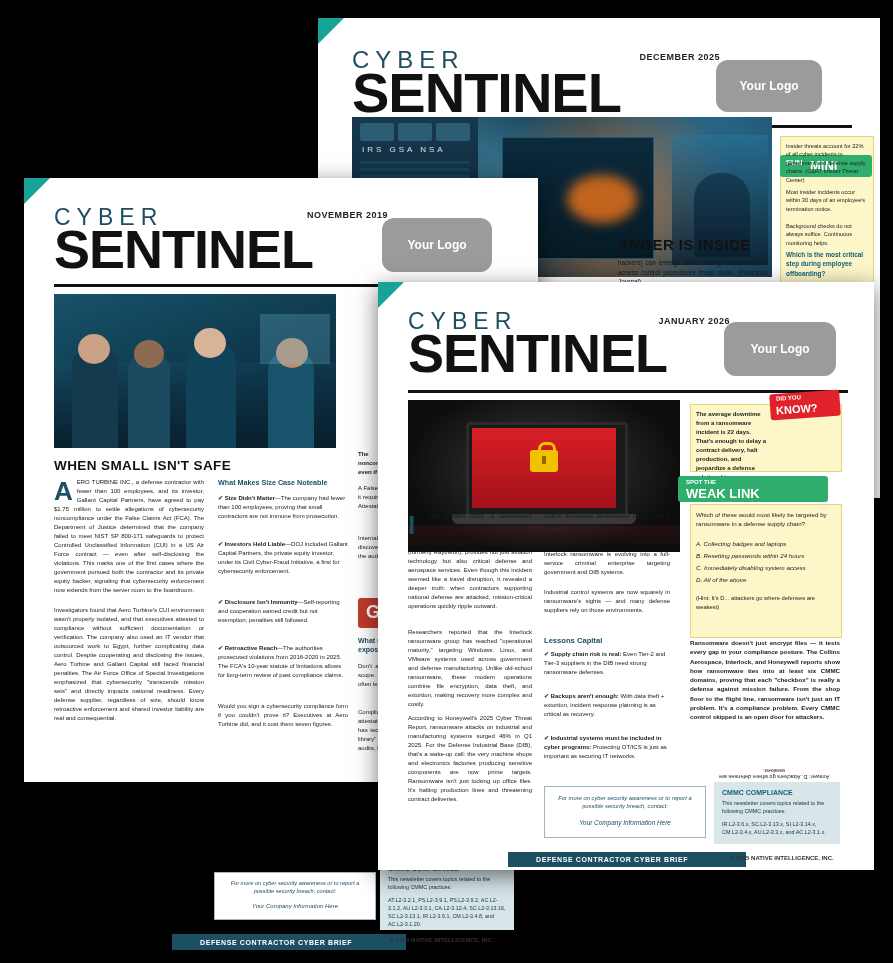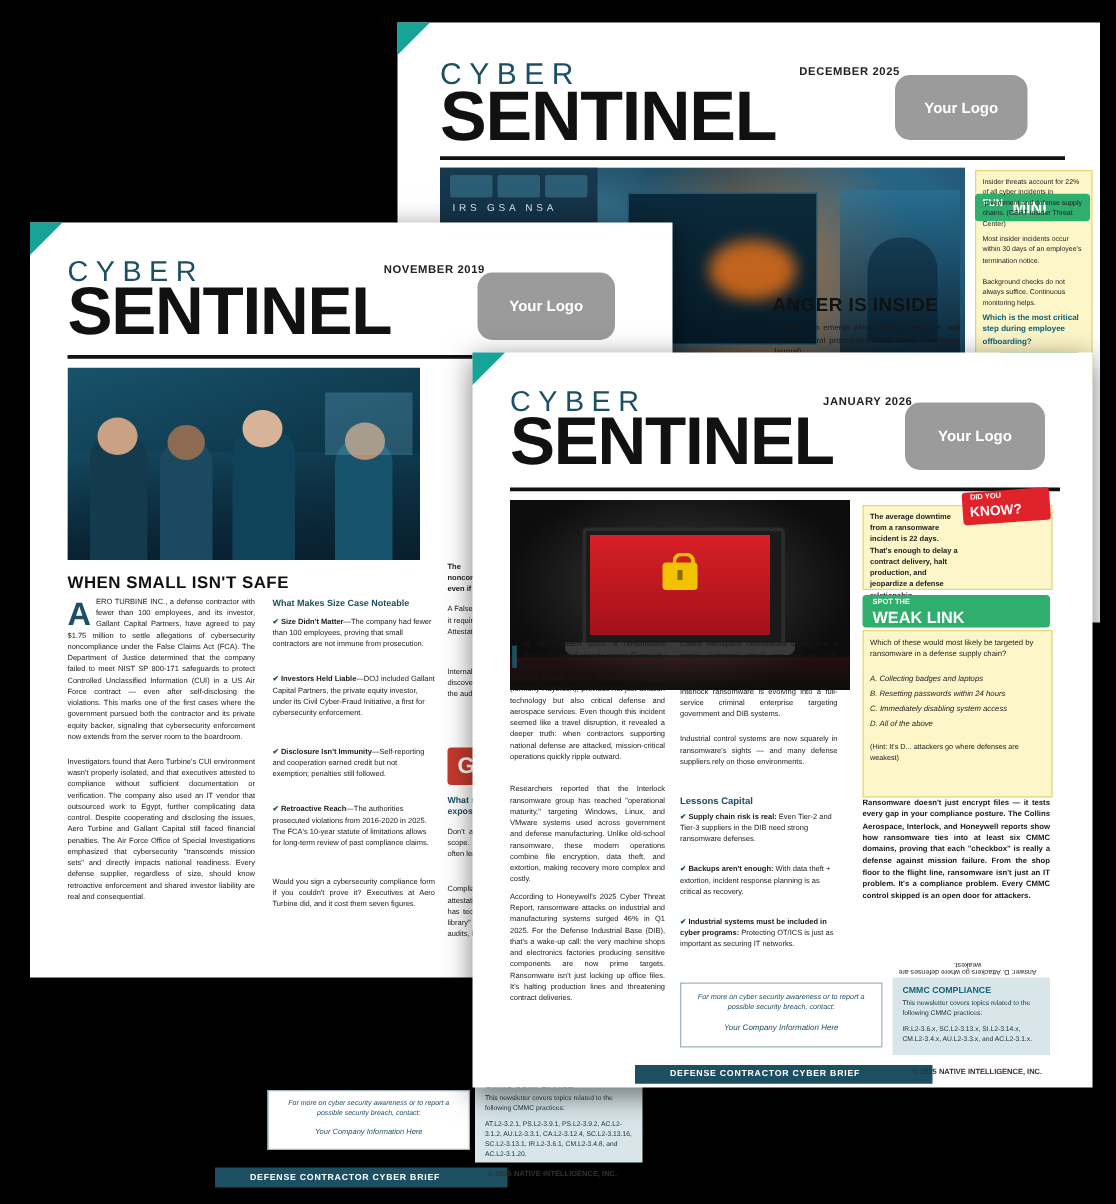--- a/index.html
+++ b/index.html
@@ -45,21 +45,21 @@
     <div class="corner-tri"></div>
 
     <div class="masthead" style="position:absolute;left:34px;top:28px;width:500px;height:80px;">
       <div class="mh-cyber" style="font-size:24px;">CYBER</div>
       <div class="mh-sentinel" style="font-size:56px;margin-top:-4px;">SENTINEL</div>
       <div class="mh-date" style="right:132px;top:6px;font-size:9px;padding-left:24px;">DECEMBER 2025</div>
     </div>
     <div class="logobox" style="left:398px;top:42px;width:106px;height:52px;font-size:12px;">Your Logo</div>
     <div class="rule" style="left:34px;top:107px;width:500px;height:3px;"></div>
 
-    <div class="photo" style="left:34px;top:116px;width:420px;height:160px;">
+    <div class="photo" style="left:34px;top:99px;width:420px;height:160px;">
       <div class="px-sky"></div>
       <div style="position:absolute;left:0;top:0;width:100%;height:100%;background:
          radial-gradient(circle at 28% 40%, rgba(90,170,200,.45) 0 12%, transparent 40%),
          radial-gradient(circle at 62% 55%, rgba(230,120,40,.55) 0 10%, transparent 45%),
          radial-gradient(circle at 85% 35%, rgba(60,140,180,.5) 0 14%, transparent 50%);"></div>
       <div style="position:absolute;left:0;top:0;width:126px;height:100%;background:linear-gradient(180deg,#17384d,#0c2233);"></div>
       <div style="position:absolute;left:8px;top:6px;width:110px;height:18px;display:flex;gap:4px;">
         <div style="flex:1;background:#2b5d74;border-radius:2px;"></div>
         <div style="flex:1;background:#2b5d74;border-radius:2px;"></div>
         <div style="flex:1;background:#2b5d74;border-radius:2px;"></div>
@@ -186,21 +186,21 @@
     </div>
 
     <div class="yellowbox" style="left:312px;top:122px;width:150px;height:66px;"></div>
     <div class="badge" style="left:392px;top:110px;width:70px;height:26px;">
       <div style="position:absolute;left:0;top:0;width:70px;height:26px;background:#e0222b;border-radius:3px;transform:rotate(-4deg);"></div>
       <div style="position:absolute;left:6px;top:3px;font-size:6px;color:#fff;transform:rotate(-4deg);">DID YOU</div>
       <div style="position:absolute;left:6px;top:11px;font-size:11px;color:#fff;transform:rotate(-4deg);">KNOW?</div>
     </div>
     <div class="tiny" style="position:absolute;left:318px;top:128px;width:74px;font-size:6px;line-height:1.5;font-weight:bold;">The average downtime from a ransomware incident is 22 days. That's enough to delay a contract delivery, halt production, and jeopardize a defense relationship.</div>
 
-    <div class="badge" style="left:312px;top:194px;width:150px;height:26px;">
+    <div class="badge" style="left:300px;top:194px;width:150px;height:26px;">
       <div style="position:absolute;left:0;top:0;width:150px;height:26px;background:#2fae6e;border-radius:3px;"></div>
       <div style="position:absolute;left:8px;top:3px;font-size:6px;color:#fff;">SPOT THE</div>
       <div style="position:absolute;left:8px;top:10px;font-size:13px;color:#fff;">WEAK LINK</div>
     </div>
     <div class="yellowbox" style="left:312px;top:222px;width:150px;height:132px;"></div>
     <div class="tiny" style="position:absolute;left:318px;top:228px;width:138px;font-size:6.2px;line-height:1.5;">Which of these would most likely be targeted by ransomware in a defense supply chain?</div>
     <div class="tiny" style="position:absolute;left:318px;top:258px;width:138px;font-size:6.2px;font-style:italic;">A. Collecting badges and laptops</div>
     <div class="tiny" style="position:absolute;left:318px;top:270px;width:138px;font-size:6.2px;font-style:italic;">B. Resetting passwords within 24 hours</div>
     <div class="tiny" style="position:absolute;left:318px;top:282px;width:138px;font-size:6.2px;font-style:italic;">C. Immediately disabling system access</div>
     <div class="tiny" style="position:absolute;left:318px;top:294px;width:138px;font-size:6.2px;font-style:italic;">D. All of the above</div>

